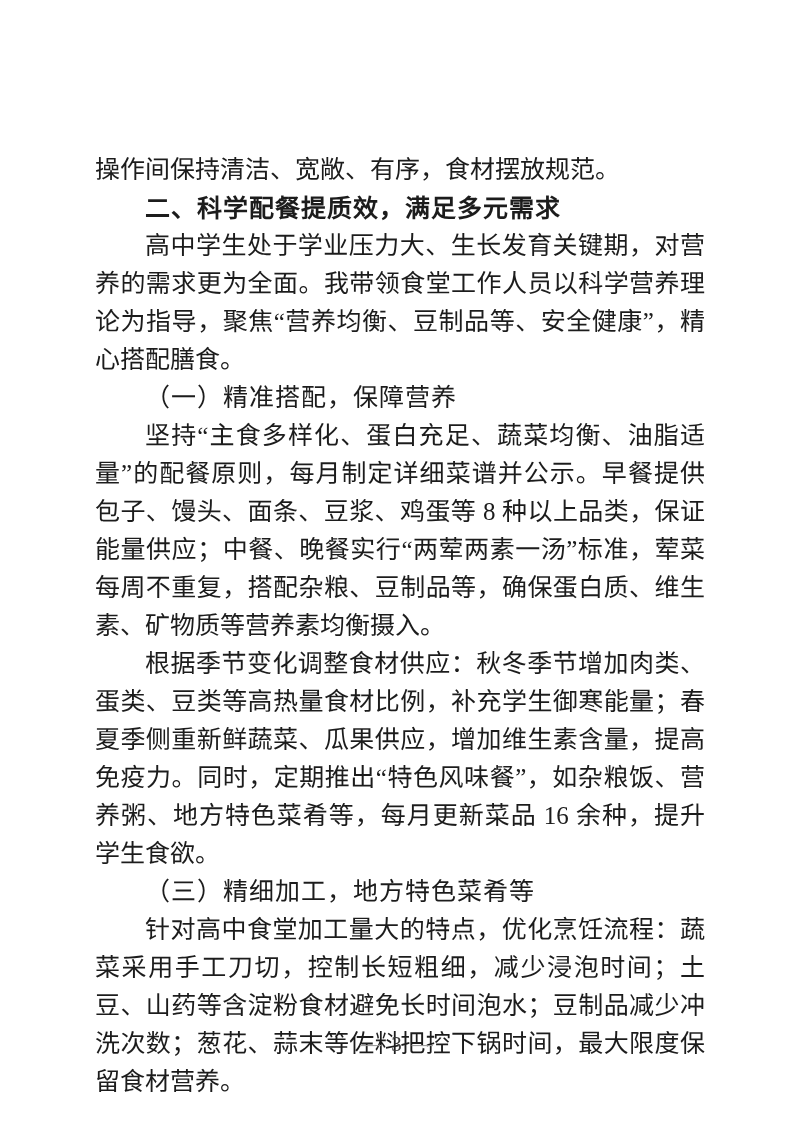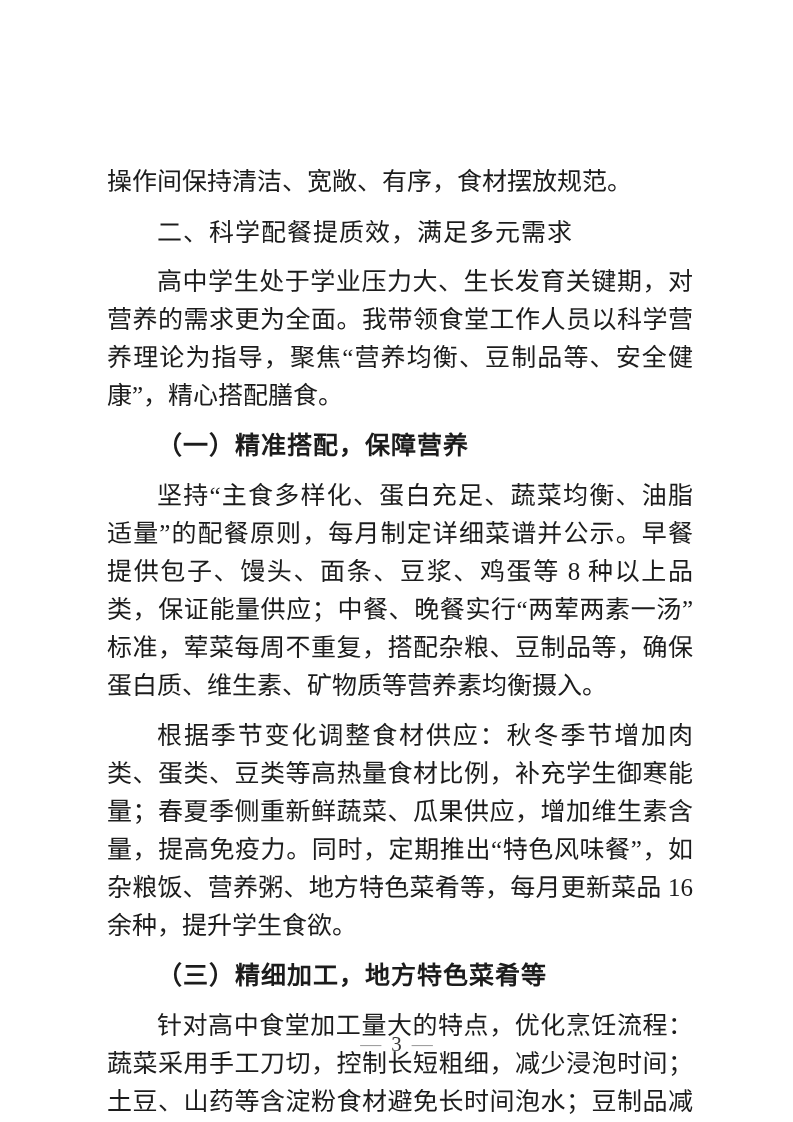--- a/index.html
+++ b/index.html
@@ -20,36 +20,36 @@
     top: 151px;
     width: 610px;
     font-family: "Liberation Serif", "DejaVu Serif", serif;
     font-size: 25px;
     line-height: 38px;
     color: #1c1c1c;
     text-align: justify;
     text-justify: inter-character;
   }
   .content p {
-    margin: 12px;
+    margin: 0;
     padding: 0;
     text-indent: 2em;
     text-align: justify;
     text-justify: inter-character;
   }
   .content p.continuation {
     text-indent: 0;
   }
   .content p.h1 {
     font-family: "Liberation Sans", "DejaVu Sans", sans-serif;
-    font-weight: normal;
+    font-weight: bold;
     letter-spacing: 1px;
   }
   .content p.h2 {
-    font-weight: bold;
+    font-weight: normal;
     letter-spacing: 1px;
   }
   .footer {
     position: absolute;
     left: 0;
     right: 0;
     top: 1032px;
     text-align: center;
     font-family: "Liberation Serif", "DejaVu Serif", serif;
     font-size: 21px;

